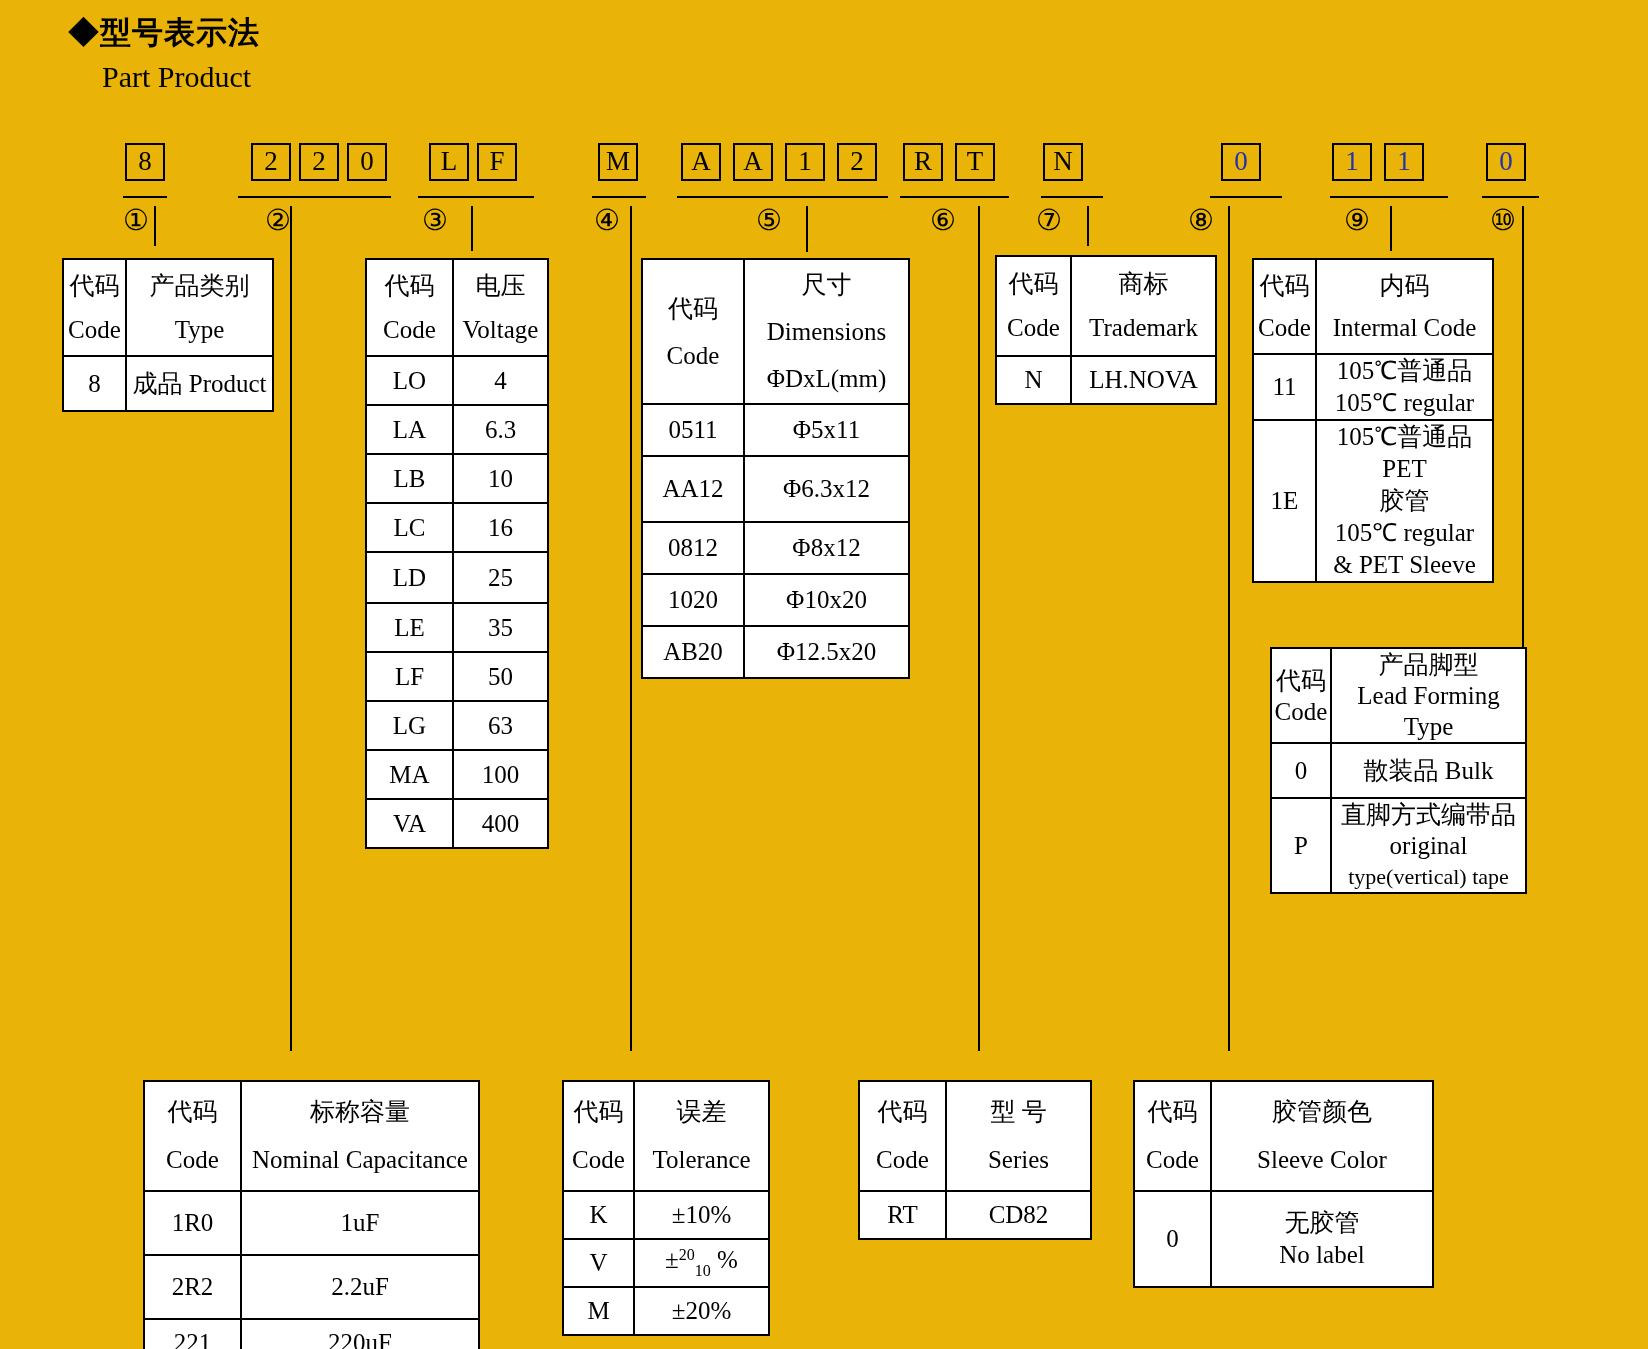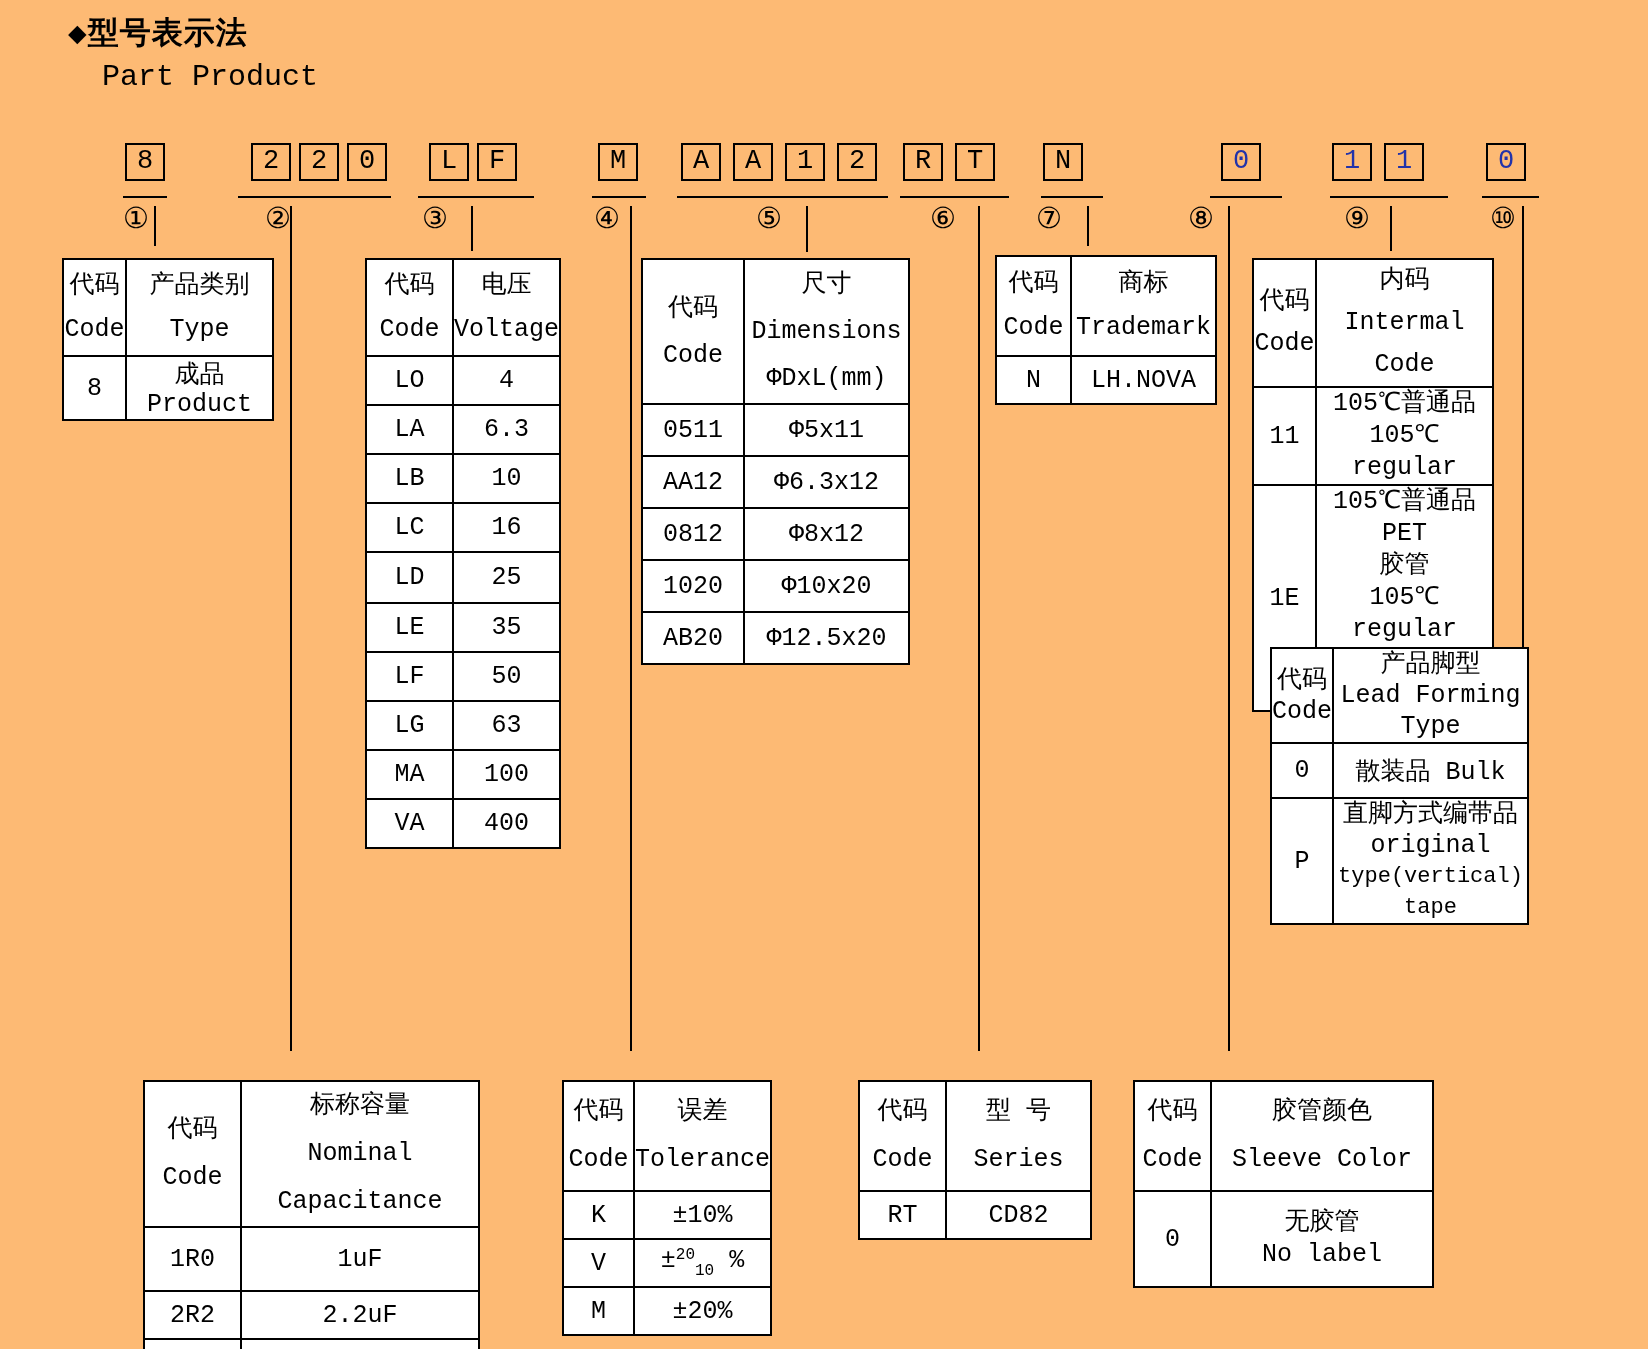--- a/index.html
+++ b/index.html
@@ -1,17 +1,17 @@
 <!DOCTYPE html>
 <html><head>
 <meta charset="utf-8">
 <style>
   html,body{margin:0;padding:0;background:#fff}
-  .canvas{position:relative;width:1648px;height:1349px;background:#fdba74;
-    font-family:Liberation Mono, monospace;color:#000;overflow:hidden}
+  .canvas{position:relative;width:1648px;height:1349px;background:#eab308;
+    font-family:Liberation Serif, serif;color:#000;overflow:hidden}
   .abs{position:absolute}
   .title-zh{left:68px;top:12px;font-size:31px;font-weight:bold;letter-spacing:1px}
   .title-en{left:102px;top:60px;font-size:30px}
   .pnbox{width:40px;height:38px;border:2px solid #000;box-sizing:border-box;
     text-align:center;line-height:33px;font-size:27px;top:143px}
   .pnbox.alt{color:#2233aa}
   .uline{height:2px;background:#000;top:196px}
   .marker{font-size:29px;line-height:1;top:206px}
   .vline{width:2px;background:#000}
   table.tbl{position:absolute;border-collapse:collapse;table-layout:fixed;background:#fff}
@@ -186,21 +186,21 @@
         <td class="hc">
           <div>尺寸</div>
             <div>Dimensions</div>
             <div>ΦDxL(mm)</div>
         </td>
       </tr>
       <tr style="height:52px">
           <td class="fs24">0511</td>
           <td>Φ5x11</td>
         </tr>
-      <tr style="height:52px">
+      <tr style="height:66px">
           <td class="fs24">AA12</td>
           <td>Φ6.3x12</td>
         </tr>
       <tr style="height:52px">
           <td class="fs24">0812</td>
           <td>Φ8x12</td>
         </tr>
       <tr style="height:52px">
           <td class="fs24">1020</td>
           <td>Φ10x20</td>
@@ -315,21 +315,21 @@
         </td>
         <td class="hc fs24">
           <div>标称容量</div>
             <div>Nominal Capacitance</div>
         </td>
       </tr>
       <tr style="height:64px">
           <td>1R0</td>
           <td>1uF</td>
         </tr>
-      <tr style="height:48px">
+      <tr style="height:64px">
           <td>2R2</td>
           <td>2.2uF</td>
         </tr>
       <tr style="height:48px">
           <td>221</td>
           <td>220uF</td>
         </tr>
     </tbody>
   </table>
 

